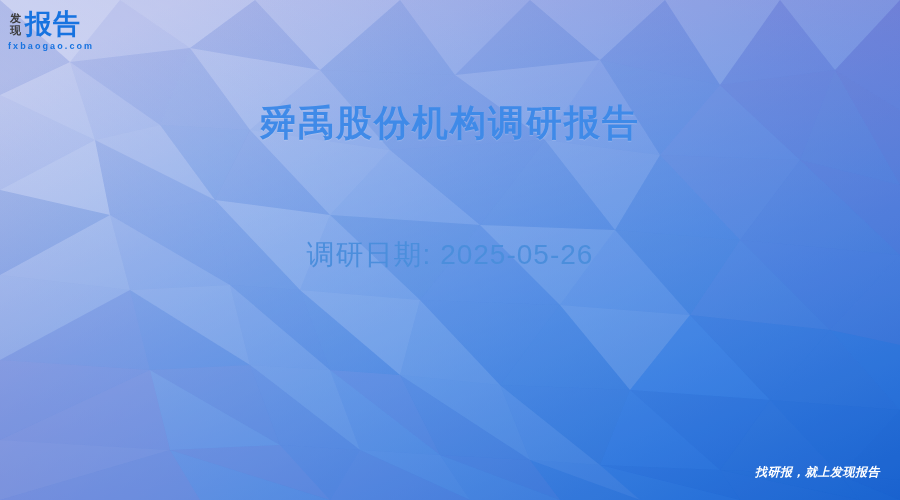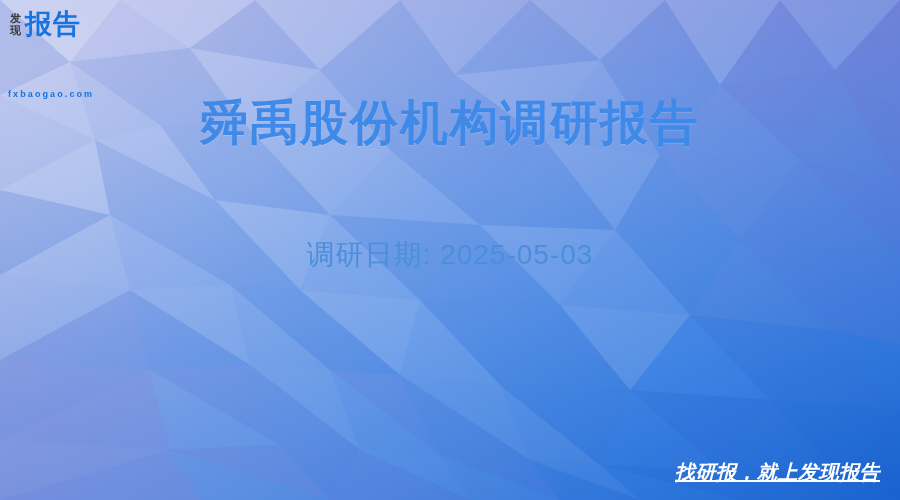--- a/index.html
+++ b/index.html
@@ -47,21 +47,20 @@
   #logo-stack span {
     font-size: 11px;
     line-height: 12px;
     color: #3d3d3d;
     font-weight: 700;
     letter-spacing: 0;
   }
   #logo-main {
     display: flex;
     flex-direction: column;
-    gap: 48px;
   }
   #logo-word {
     font-size: 27px;
     line-height: 27px;
     font-weight: 900;
     color: #1773e0;
     letter-spacing: 1px;
   }
   #logo-url {
     font-size: 9px;
@@ -76,21 +75,21 @@
 
   
   #headline-wrap {
     position: absolute;
     left: 0;
     right: 0;
     top: 92px;
     text-align: center;
   }
   #cover-title {
-    font-size: 48px;
+    font-size: 36px;
     line-height: 62px;
     font-weight: 900;
     color: #3f8ae8;
     letter-spacing: 2px;
     margin: 0;
     text-shadow: 0 1px 1px rgba(255,255,255,0.18);
   }
   #cover-subtitle {
     position: absolute;
     left: 0;
@@ -102,28 +101,27 @@
     font-weight: 400;
     color: #4b8edc;
     letter-spacing: 1px;
   }
 
   
   #slogan {
     position: absolute;
     right: 20px;
     bottom: 18px;
-    font-size: 20px;
+    font-size: 12px;
     line-height: 20px;
     font-weight: 700;
     font-style: italic;
     color: #ffffff;
     letter-spacing: 0.5px;
     white-space: nowrap;
-    text-decoration: underline;
   }
 </style>
 </head>
 <body>
 
 <div id="cover">
 
   <svg id="poly-bg" viewBox="0 0 900 500" preserveAspectRatio="none" shape-rendering="geometricPrecision">
     <defs>
       <linearGradient id="gbase" x1="0" y1="0" x2="1" y2="1">
@@ -295,17 +293,17 @@
     <div id="logo-main">
       <div id="logo-word">报告</div>
       <div id="logo-url">fxbaogao.com</div>
     </div>
   </div>
 
   <div id="headline-wrap">
     <h1 id="cover-title">舜禹股份机构调研报告</h1>
   </div>
 
-  <div id="cover-subtitle">调研日期: 2025-05-03</div>
+  <div id="cover-subtitle">调研日期: 2025-05-26</div>
 
   <div id="slogan">找研报，就上发现报告</div>
 
 </div>
 
 </body></html>

